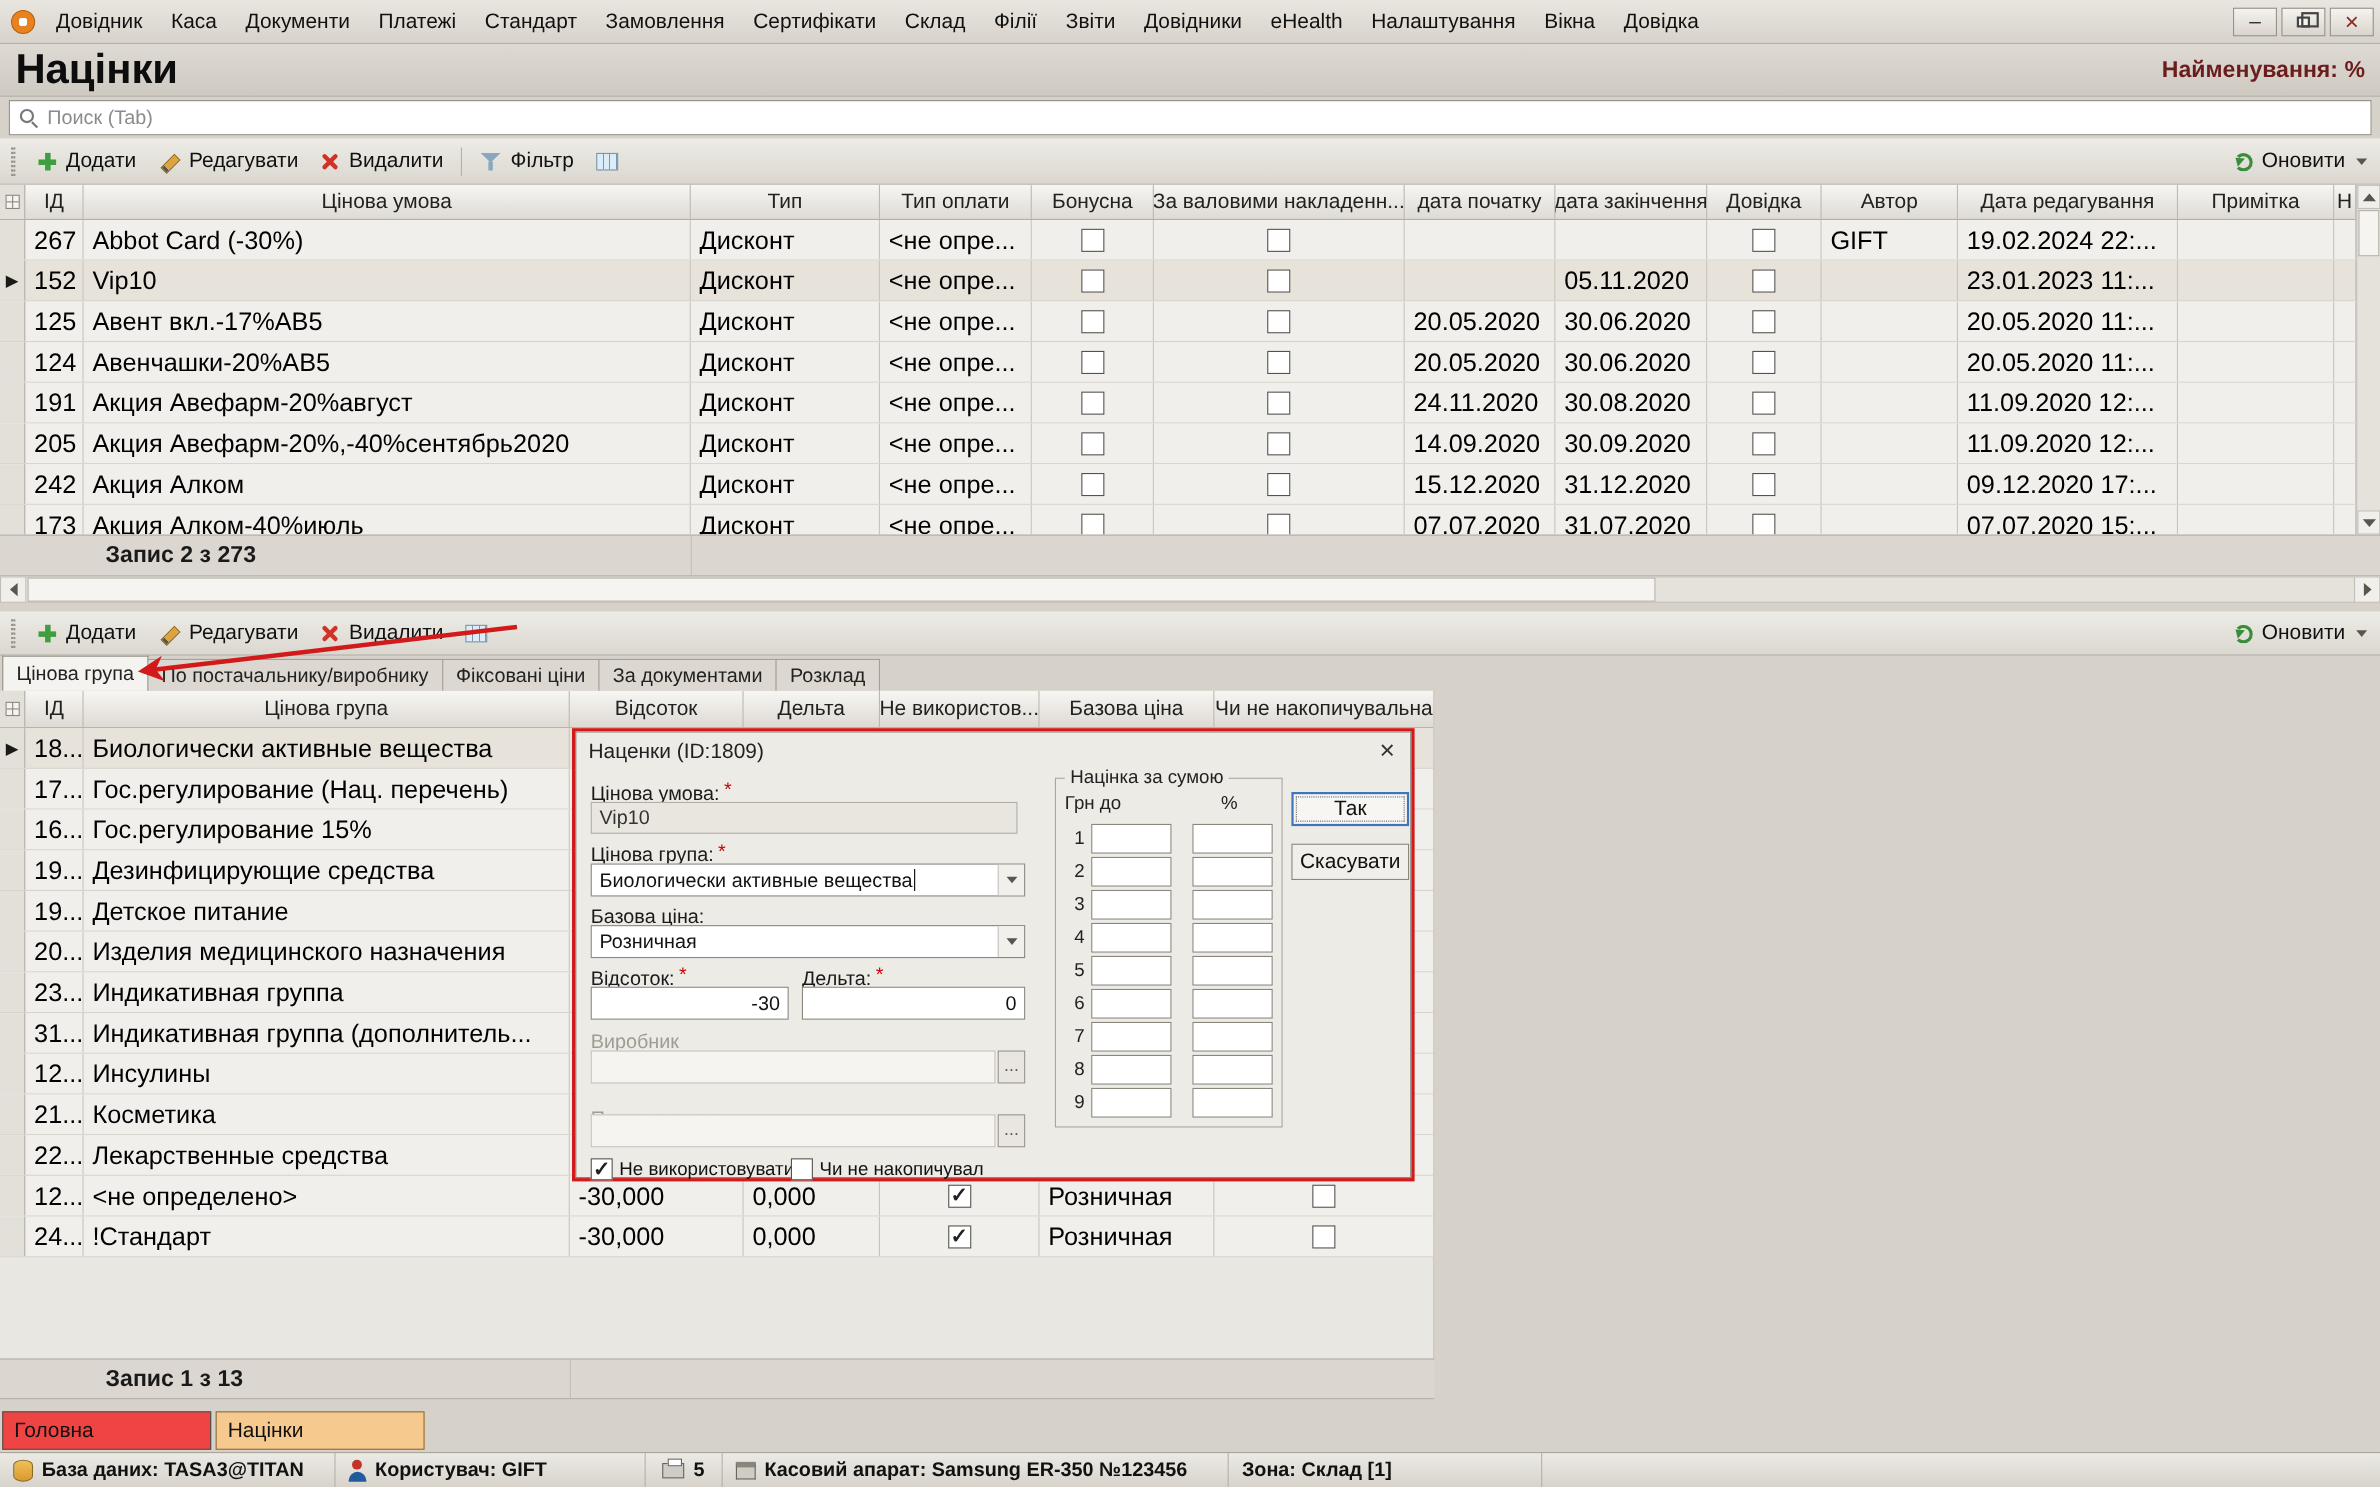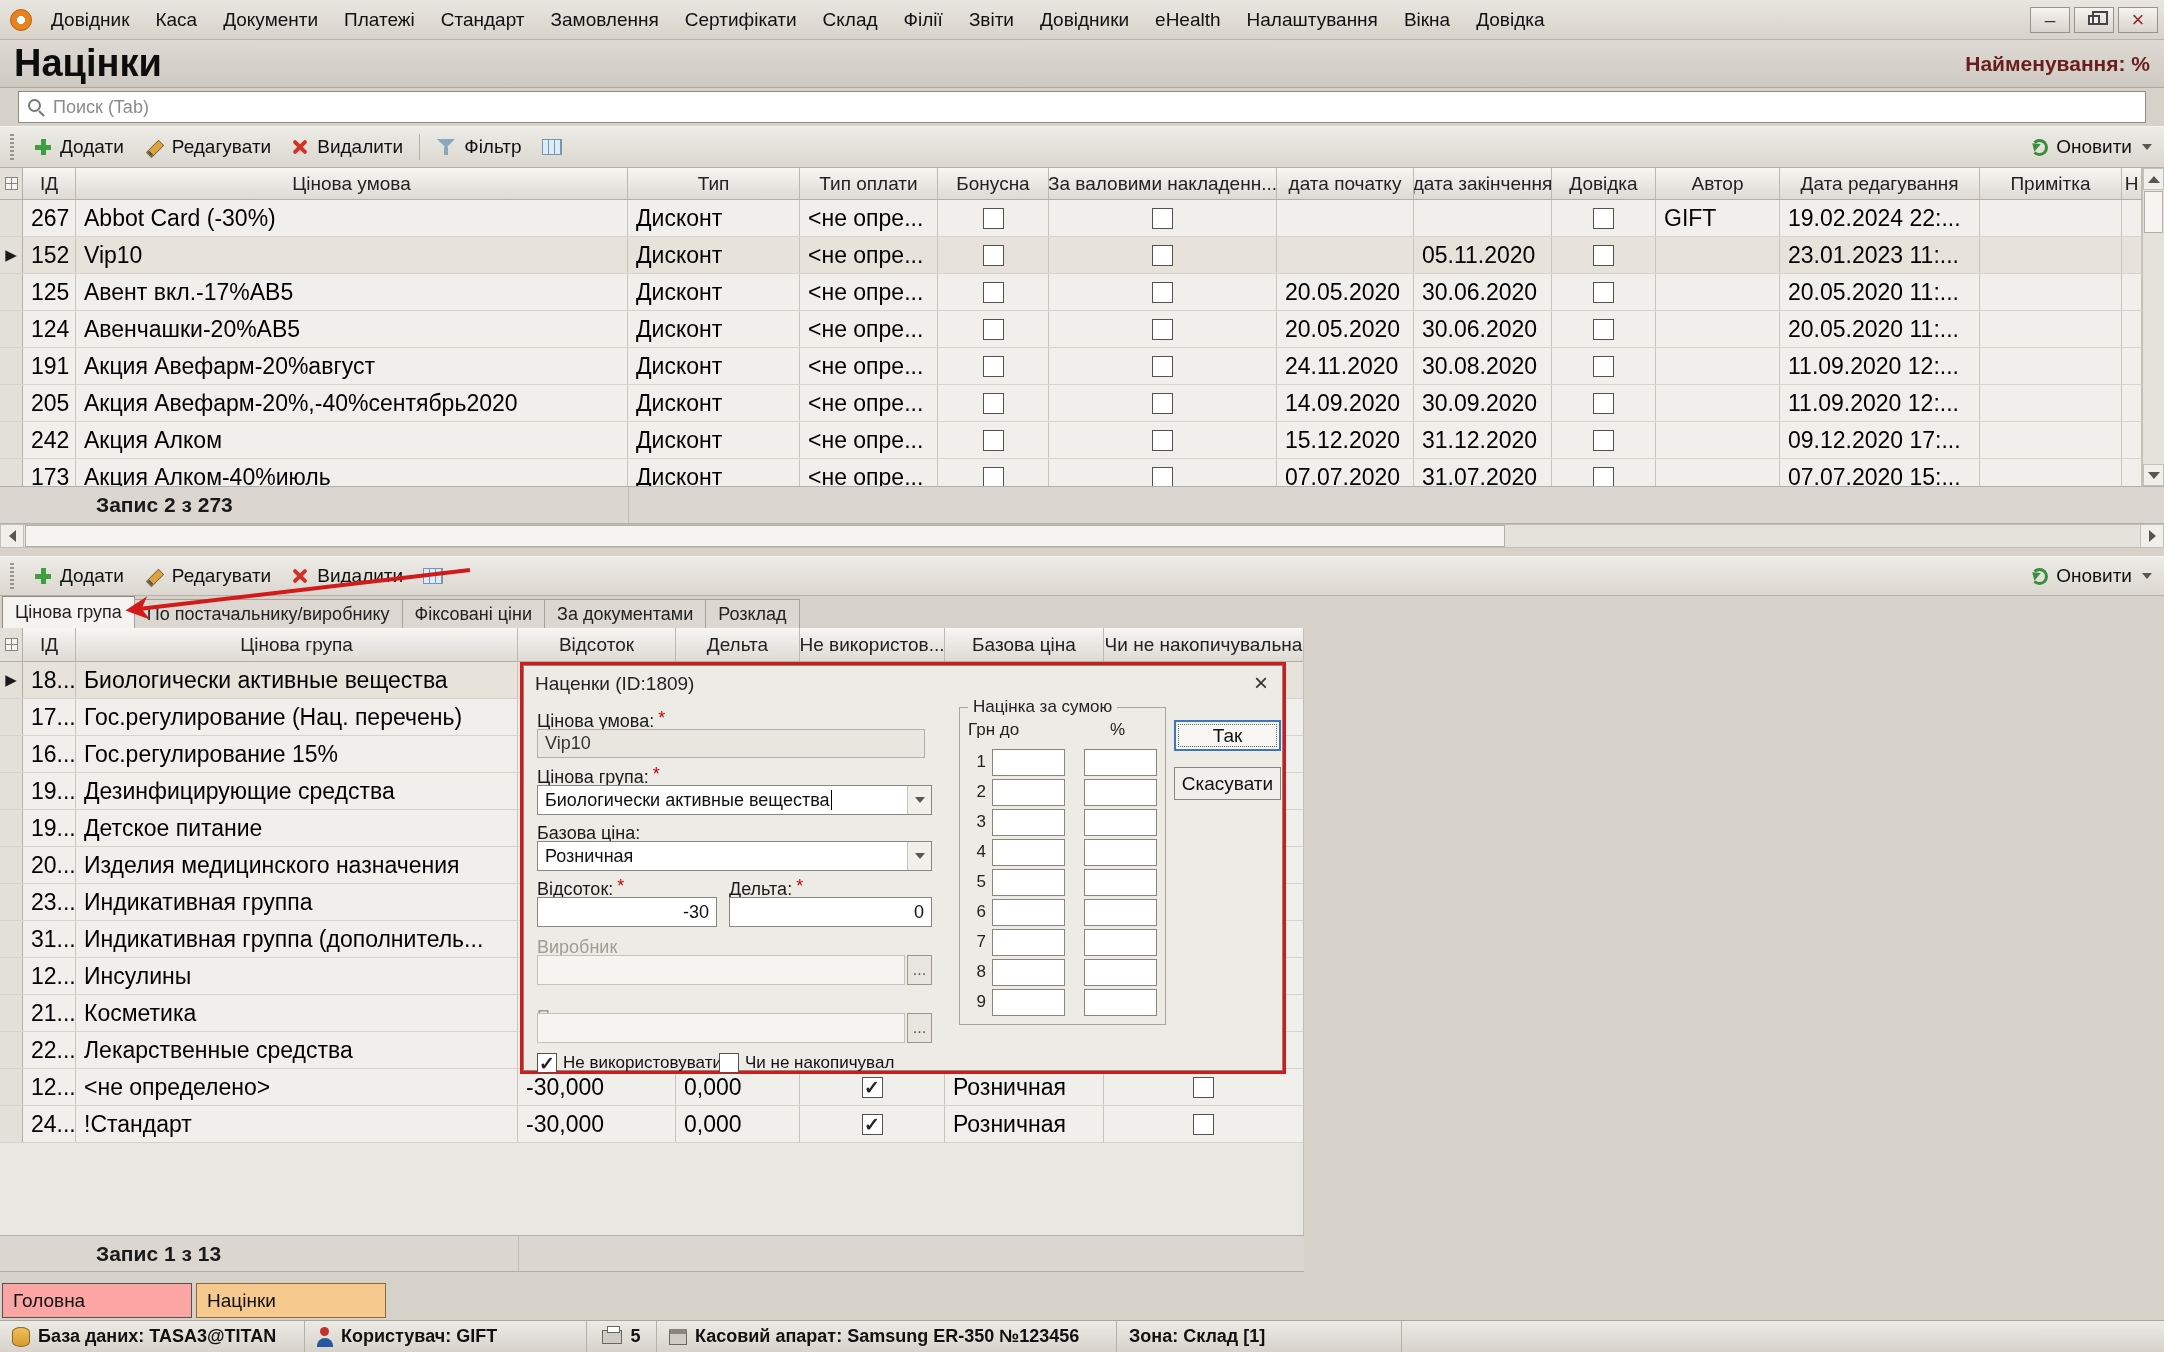--- a/index.html
+++ b/index.html
@@ -19,21 +19,21 @@
   .ic-restore{width:12px;height:10px;border:2px solid #444;position:relative;background:#f5f3ef;}
   .ic-restore::before{content:"";position:absolute;left:2px;top:-6px;width:12px;height:10px;border:2px solid #444;}
   .win-btn.close .win-glyph{color:#8a2a22;font-size:22px;}
 
   
   .titlebar{position:absolute;left:0;top:40px;width:2164px;height:48px;display:flex;align-items:center;justify-content:space-between;padding:0 14px;background:linear-gradient(#dedad3,#cecac2);border-bottom:1px solid #aeaaa2;}
   .page-title{font-size:38px;font-weight:bold;color:#0d0d0d;}
   .page-right{font-size:21px;font-weight:bold;color:#6b1d1d;}
 
   
-  .searchrow{position:absolute;left:0;top:88px;width:2164px;height:38px;padding:3px 18px;background:#d6d2ca;}
+  .searchrow{position:absolute;left:0;top:88px;width:2164px;height:38px;padding:3px 8px;background:#d6d2ca;}
   .searchbox{width:100%;height:32px;background:#fff;border:1px solid #8f8b83;display:flex;align-items:center;padding:0 8px;gap:8px;}
   .mag{position:relative;width:18px;height:18px;flex:0 0 auto;}
   .mag::before{content:"";position:absolute;left:1px;top:1px;width:9px;height:9px;border:2px solid #777;border-radius:50%;}
   .mag::after{content:"";position:absolute;left:12px;top:12px;width:7px;height:2px;background:#777;transform:rotate(45deg);transform-origin:left center;}
   .search-input{flex:1;border:none;outline:none;background:transparent;font-size:18px;font-family:"Liberation Sans",sans-serif;color:#222;}
   .search-input::placeholder{color:#8b8b8b;}
 
   
   .toolbar{position:absolute;left:0;width:2164px;height:42px;background:linear-gradient(#edebe6,#dbd7d0);border-top:1px solid #f7f5f1;border-bottom:1px solid #b6b2aa;display:flex;align-items:center;padding:0 8px;font-size:19px;}
   .grip{width:4px;height:26px;border-left:2px dotted #99958d;border-right:2px dotted #99958d;margin:0 10px 0 2px;}
@@ -96,21 +96,21 @@
   .hs-btn.right{margin-left:auto;}
 
   
   .tabs2{position:absolute;left:0;top:596px;width:2164px;height:32px;display:flex;align-items:flex-end;font-size:18px;padding-left:2px;}
   .tabs2-inner{display:flex;align-items:flex-end;height:100%;}
   .tab2{padding:5px 12px;height:29px;border:1px solid #a5a199;border-bottom:none;background:#dcd8d1;margin-right:-1px;display:flex;align-items:center;color:#222;}
   .tab2[data-active="true"]{background:#f5f3ef;height:32px;border-color:#8f8b83;}
 
   
   .bottomtabs{position:absolute;left:2px;top:1283px;height:35px;display:flex;gap:4px;font-size:19px;}
-  .btab{width:190px;border:1px solid #55524c;background:#fca5a5;display:flex;align-items:center;padding:0 10px;}
+  .btab{width:190px;border:1px solid #55524c;background:#ef4444;display:flex;align-items:center;padding:0 10px;}
   .btab[data-active="true"]{background:#f6c98e;border-color:#8a6a3a;}
 
   
   .statusbar{position:absolute;left:0;top:1320px;width:2164px;height:32px;background:linear-gradient(#eceae5,#d7d3cb);border-top:1px solid #aaa69e;display:flex;align-items:center;font-size:18px;font-weight:bold;color:#111;}
   .sb-sec{display:flex;align-items:center;gap:8px;padding:0 12px;height:100%;border-right:1px solid #b5b1a9;overflow:hidden;white-space:nowrap;flex:0 0 auto;}
   .ic-db{width:18px;height:20px;background:linear-gradient(#f0c05a,#d89a2e);border:1px solid #8a6a1e;border-radius:9px/5px;flex:0 0 auto;}
   .ic-user{width:16px;height:20px;position:relative;flex:0 0 auto;}
   .ic-user::before{content:"";position:absolute;left:3px;top:0;width:9px;height:9px;border-radius:50%;background:#c23327;}
   .ic-user::after{content:"";position:absolute;left:0;bottom:0;width:16px;height:9px;border-radius:8px 8px 0 0;background:#235a9e;}
   .ic-printer{width:20px;height:14px;background:#cfccc5;border:1px solid #6a665e;position:relative;flex:0 0 auto;}

